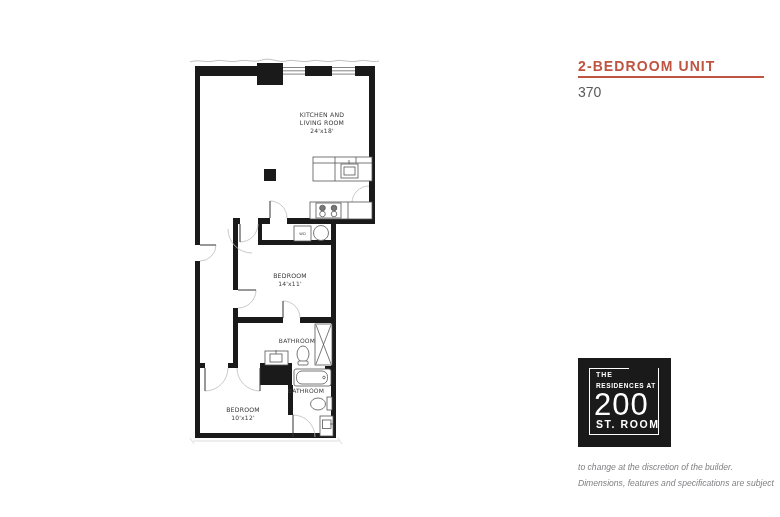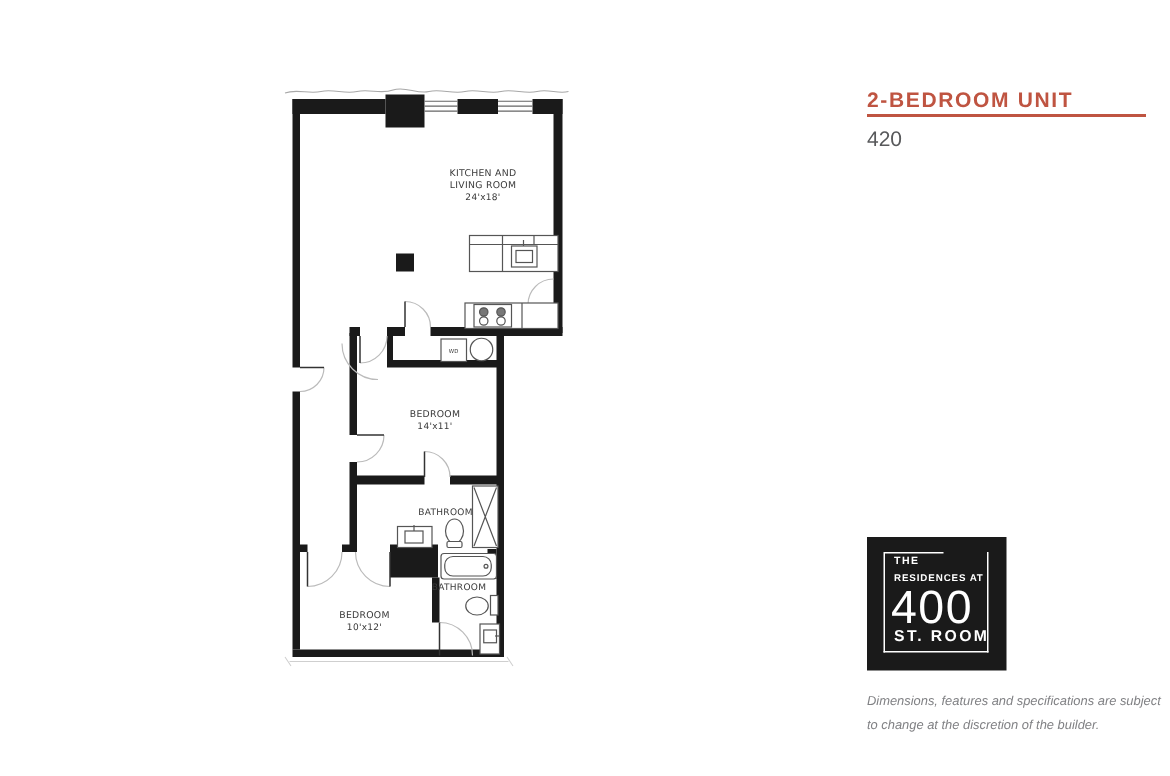--- a/index.html
+++ b/index.html
@@ -174,31 +174,31 @@
 
       <text x="306" y="393" font-size="6">BATHROOM</text>
 
       <text x="302.5" y="235" font-size="3.6">WD</text>
     </g>
   </svg>
 
   <div class="right-panel">
     <div class="plan-title">2-BEDROOM UNIT</div>
     <div class="title-rule"></div>
-    <div class="unit-number">420</div>
+    <div class="unit-number">370</div>
 
     <div class="logo">
       <div class="logo-frame">
         <span class="frame-top"></span>
       </div>
       <span class="logo-the">THE</span>
       <span class="logo-residences">RESIDENCES AT</span>
-      <span class="logo-300">400</span>
+      <span class="logo-300">200</span>
       <span class="logo-stpaul">ST. ROOM</span>
     </div>
 
     <div class="disclaimer">
+      <div>to change at the discretion of the builder.</div>
       <div>Dimensions, features and specifications are subject</div>
-      <div>to change at the discretion of the builder.</div>
     </div>
   </div>
 
 </div>
 
 </body></html>

